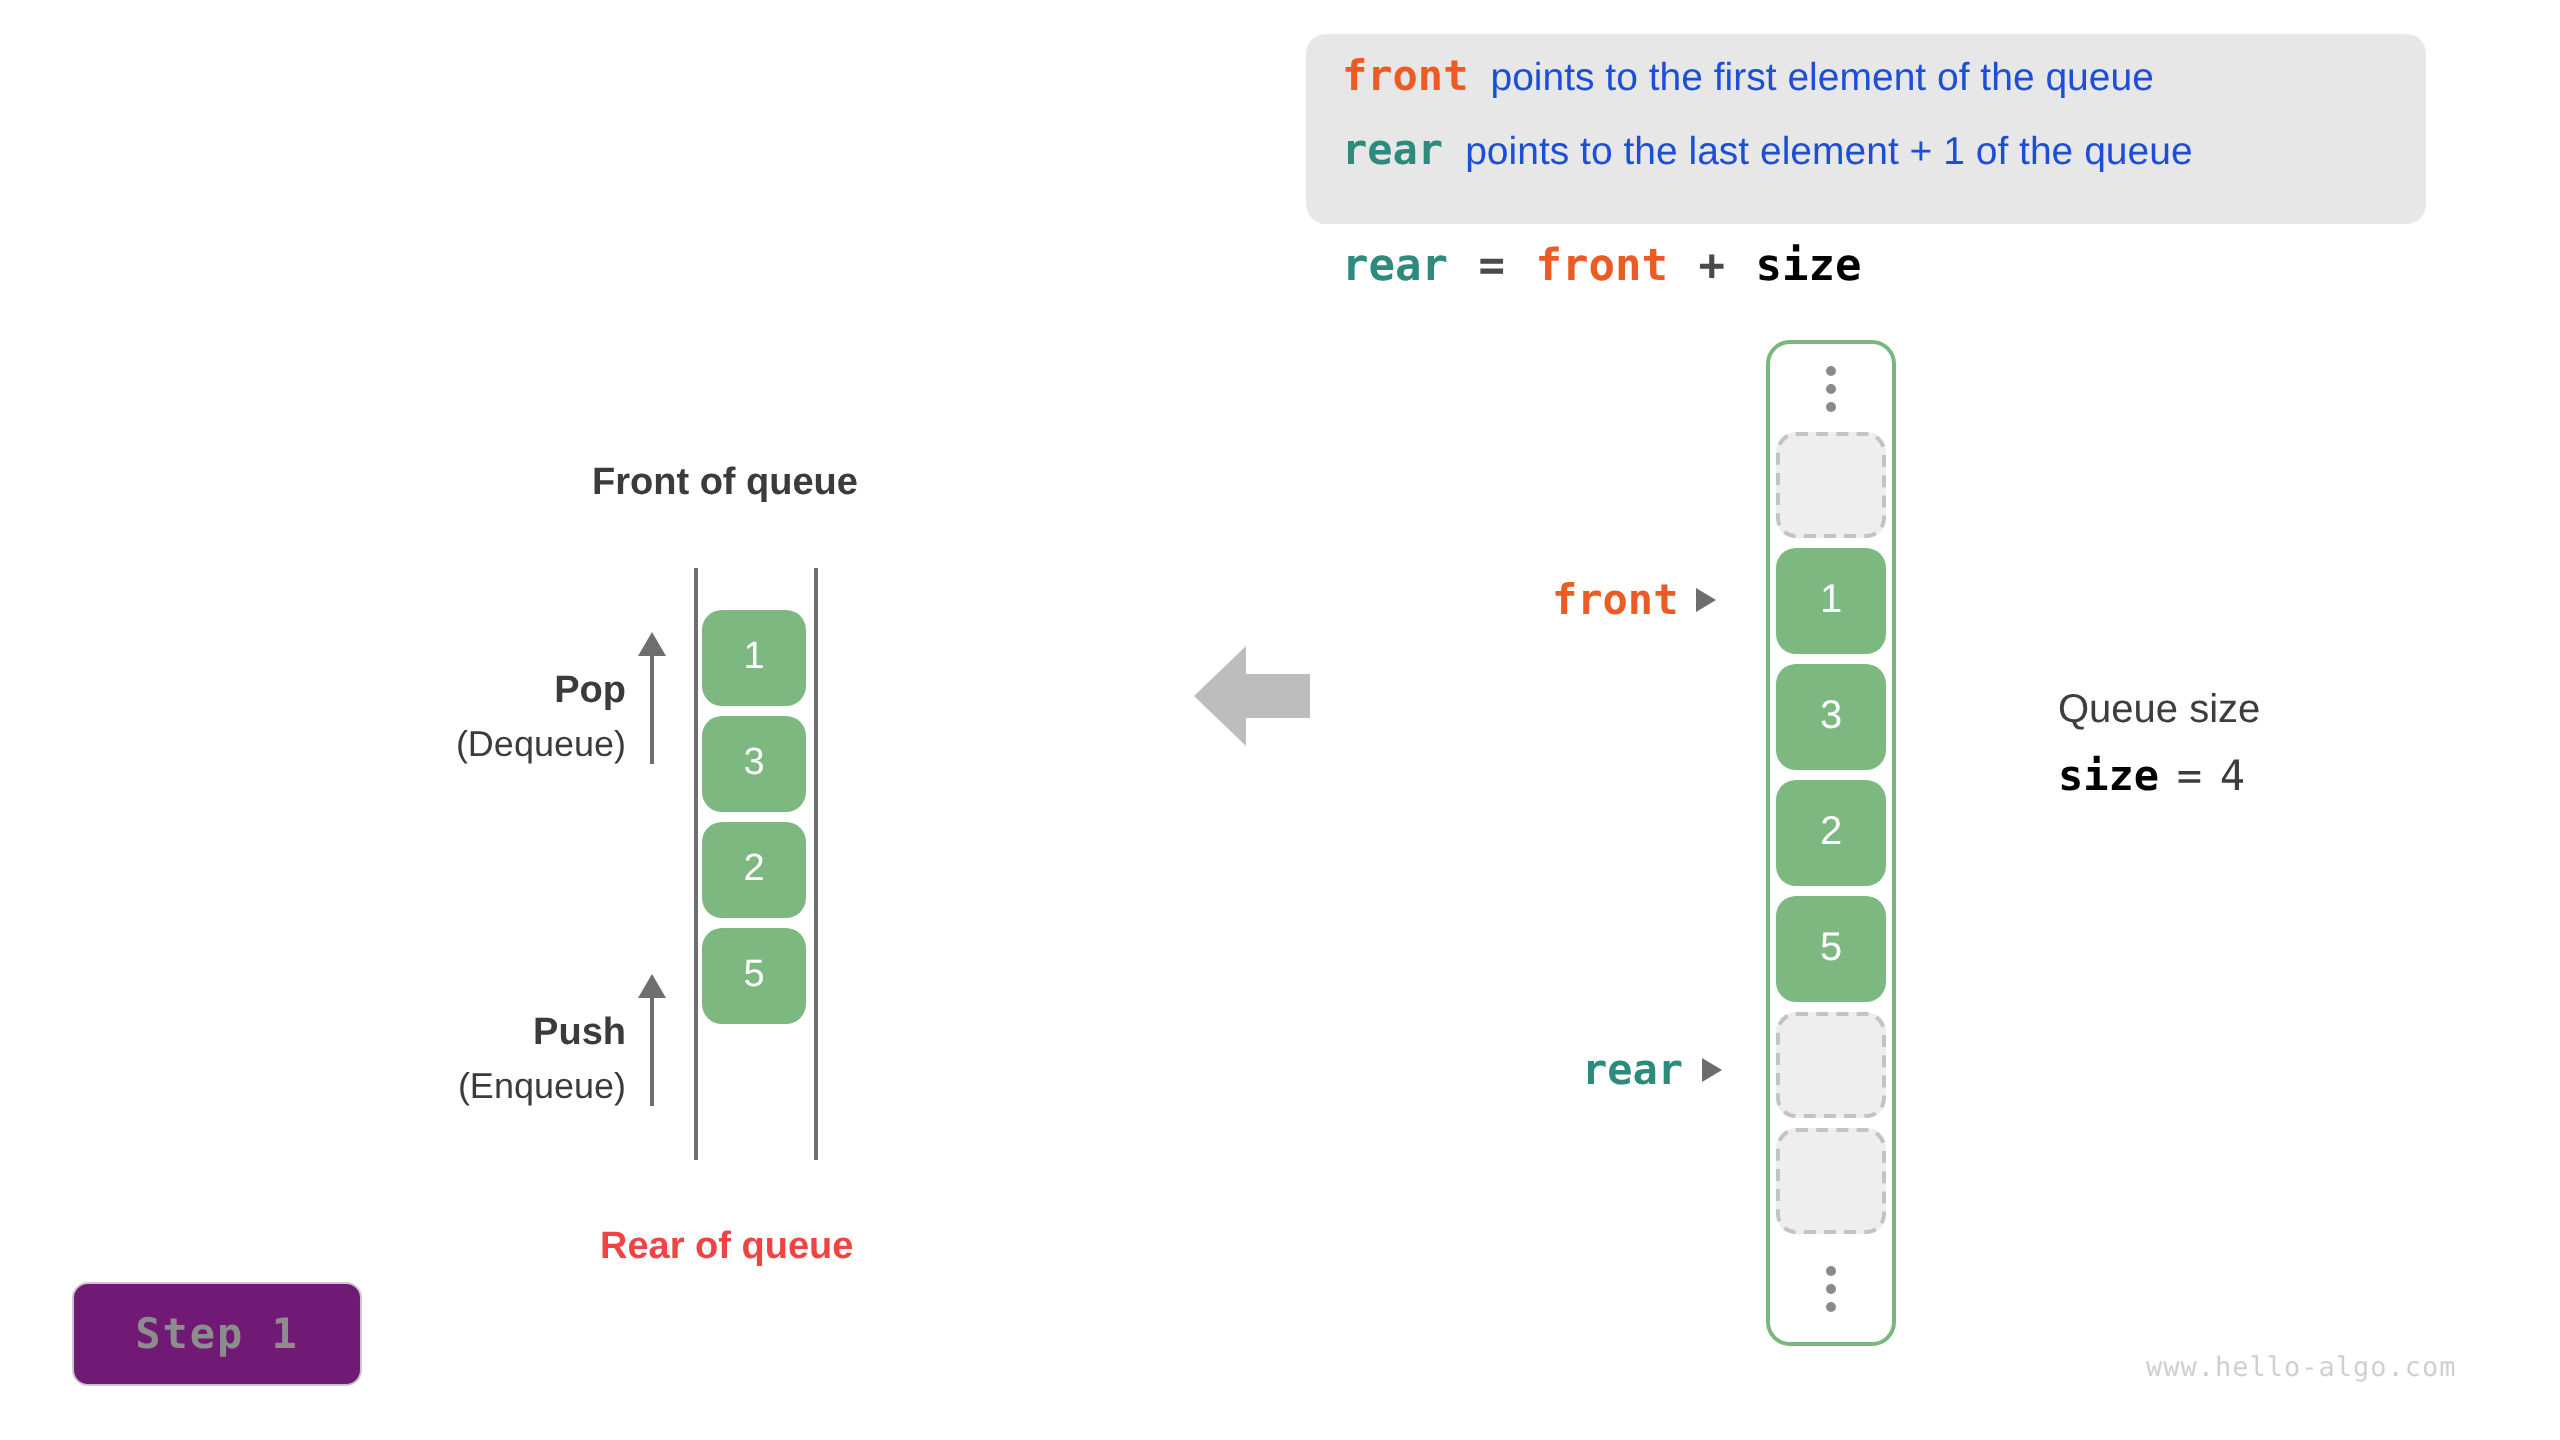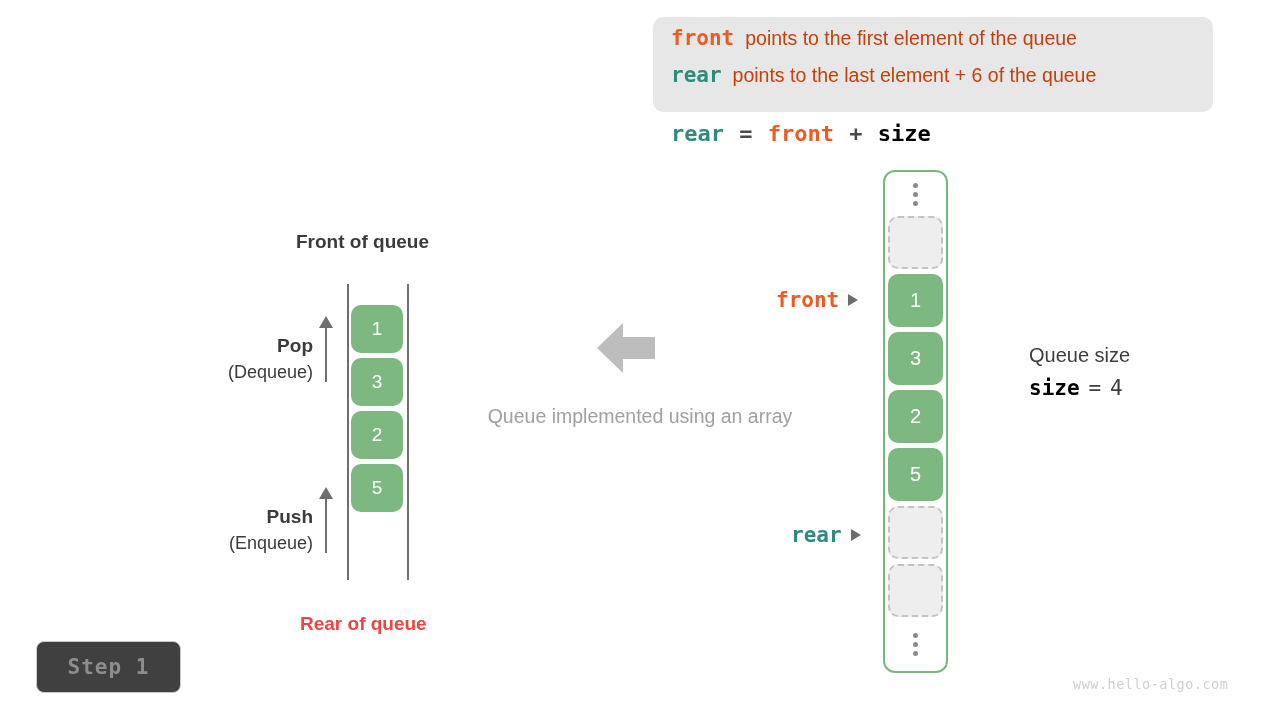--- a/index.html
+++ b/index.html
@@ -42,21 +42,21 @@
   .kw-front { color: #ec5b23; }
   .kw-rear  { color: #2d8b7d; }
   .kw-size  { color: #000000; }
   .op       { color: #4a4a4a; }
   .info-kw {
     font-size: 21px;
     letter-spacing: 0px;
   }
   .info-txt {
     font-size: 19.5px;
-    color: #c2410c;
+    color: #1d4ed8;
     margin-left: 11px;
   }
 
   
   .formula {
     position: absolute;
     left: 671px;
     top: 121px;
     font-size: 22px;
     white-space: nowrap;
@@ -264,21 +264,21 @@
 
   
   .step-badge {
     position: absolute;
     left: 36px;
     top: 641px;
     width: 145px;
     height: 52px;
     border: 1.6px solid #c9c9c9;
     border-radius: 8px;
-    background: #404040;
+    background: #701a75;
     display: flex;
     align-items: center;
     justify-content: center;
     font-family: "DejaVu Sans Mono", "Liberation Mono", monospace;
     font-weight: bold;
     font-size: 21px;
     color: #8d8d8d;
     letter-spacing: 1px;
     box-sizing: border-box;
   }
@@ -300,21 +300,21 @@
 
 <div id="canvas">
 
   <div class="info-box">
     <div class="info-line">
       <span class="mono info-kw kw-front">front</span>
       <span class="info-txt">points to the first element of the queue</span>
     </div>
     <div class="info-line">
       <span class="mono info-kw kw-rear">rear</span>
-      <span class="info-txt">points to the last element + 6 of the queue</span>
+      <span class="info-txt">points to the last element + 1 of the queue</span>
     </div>
   </div>
 
   <div class="formula mono">
     <span class="kw-rear">rear</span>
     <span class="op">=</span>
     <span class="kw-front">front</span>
     <span class="op">+</span>
     <span class="kw-size">size</span>
   </div>
@@ -386,19 +386,18 @@
     <span class="sub">(Enqueue)</span>
   </div>
   <div class="up-arrow" id="arrow-push">
     <div class="head"></div>
       <div class="shaft"></div>
   </div>
 
   <svg id="big-arrow" width="58" height="52" viewBox="0 0 58 52">
     <path d="M0 26 L26 1 L26 15 L58 15 L58 37 L26 37 L26 51 Z" fill="#bdbdbd"></path>
   </svg>
-  <div class="caption">Queue implemented using an array</div>
 
   <div class="step-badge">Step 1</div>
 
   <div class="watermark">www.hello-algo.com</div>
 
 </div>
 
 </body></html>

